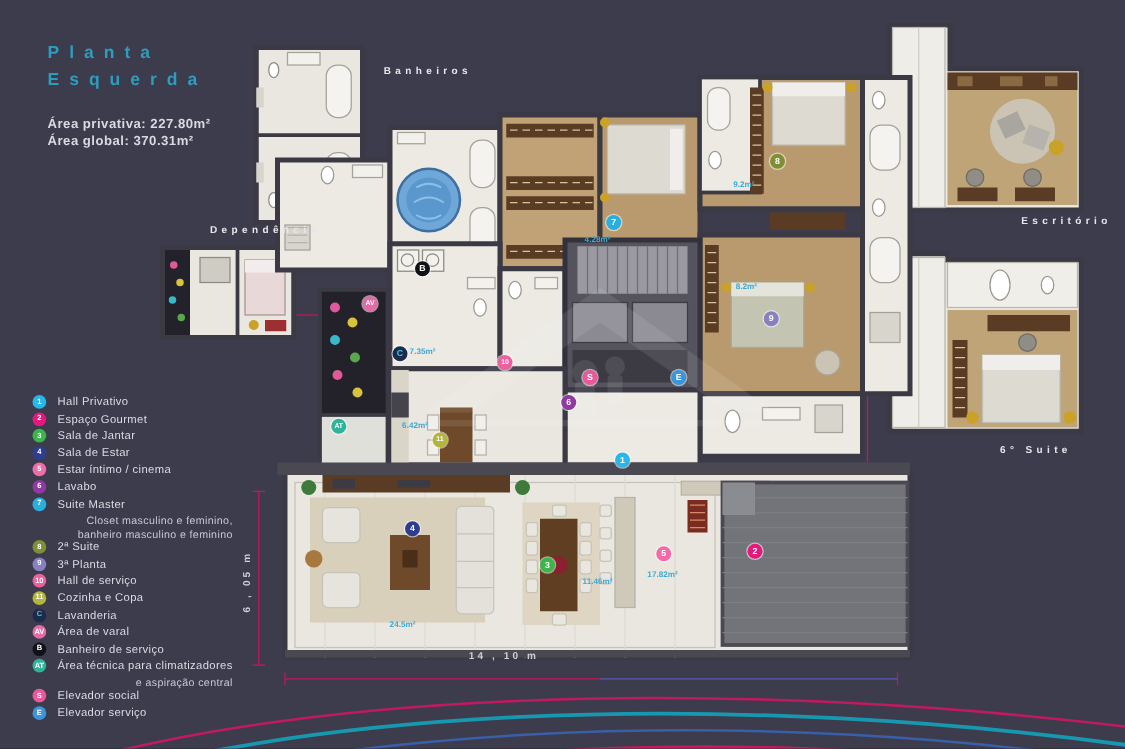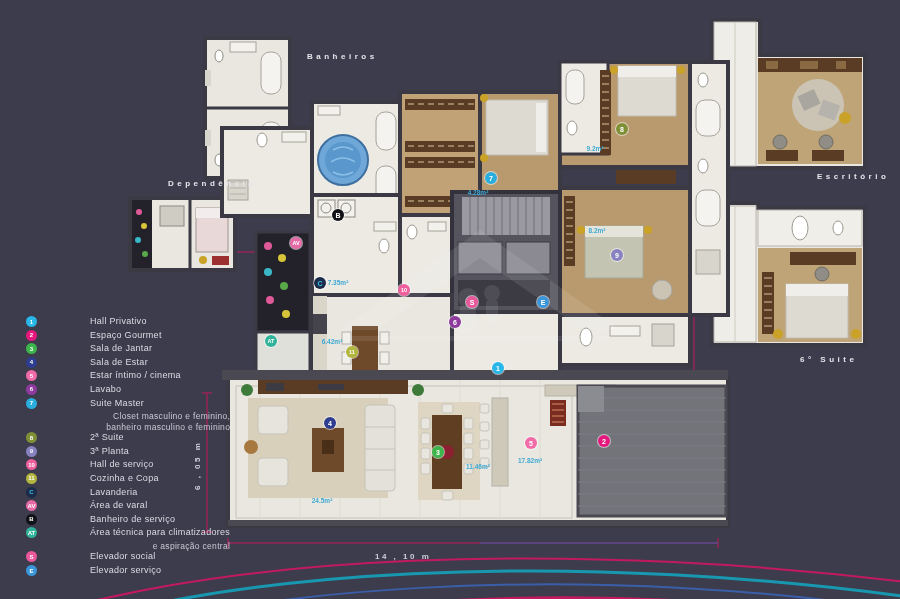--- a/index.html
+++ b/index.html
@@ -7,21 +7,21 @@
          font-family:"Liberation Sans",sans-serif;}
   svg{position:absolute;left:0;top:0;}
   .title{position:absolute;left:38px;top:30px;color:#2d9dbf;font-size:14px;font-weight:bold;
          letter-spacing:8px;line-height:22px;white-space:pre;}
   .areas{position:absolute;left:38px;top:92px;color:#d9d9e2;font-size:10.5px;font-weight:bold;
          line-height:14px;letter-spacing:0.4px;}
   .plan-label{position:absolute;color:#e6e6ec;font-size:8px;letter-spacing:3.5px;font-weight:bold;}
   .dim-label{position:absolute;color:#cfcfda;font-size:8px;letter-spacing:2.5px;font-weight:bold;}
   .dim-label.vert{transform:rotate(-90deg);transform-origin:left top;}
   .legend{position:absolute;left:26px;top:316px;}
-  .legend-row{display:flex;align-items:flex-end;margin-bottom:2.6px;gap:44px;}
+  .legend-row{display:flex;align-items:flex-end;margin-bottom:2.6px;}
   .legend-dot{flex:0 0 auto;width:11px;height:11px;border-radius:50%;margin-right:9px;
               display:flex;align-items:center;justify-content:center;
               font-size:6px;font-weight:bold;color:#fff;}
   .legend-text{color:#dcdce4;font-size:9px;line-height:11px;letter-spacing:0.3px;}
   .legend-sub{color:#c9c9d4;font-size:8.5px;line-height:10.5px;margin-left:20px;letter-spacing:0.3px;text-align:right;}
   .marker{position:absolute;width:12px;height:12px;border-radius:50%;transform:translate(-50%,-50%);
           display:flex;align-items:center;justify-content:center;color:#fff;font-size:7px;
           font-weight:bold;box-shadow:0 0 0 1px rgba(255,255,255,0.55);z-index:6;}
   .marker.small{font-size:5.5px;}
   .area-label{position:absolute;transform:translate(-50%,-50%);color:#3fa9d4;font-size:6.5px;
@@ -288,28 +288,33 @@
       <rect x="350" y="336" width="260" height="5"></rect>
     </g>
 
     <g>
       <path d="M207,393 V532 M202,393 H212 M202,532 H212" stroke="#c2185b" stroke-width="1" fill="none"></path>
       <path d="M228,543 H718 M228,538 V548 M718,538 V548" stroke="#c2185b" stroke-width="1" fill="none"></path>
       <path d="M480,543 H718" stroke="#3a5fa8" stroke-width="1"></path>
     </g>
   </svg>
 
-
+  <div class="title"><span>Planta</span><br><span>Esquerda</span></div>
+
+  <div class="areas">
+    <div>Área privativa: 227.80m²</div>
+    <div>Área global: 370.31m²</div>
+  </div>
 
   <div class="plan-label" style="left:307px;top:52px;">Banheiros</div>
   <div class="plan-label" style="left:168px;top:179px;">Dependência</div>
   <div class="plan-label" style="left:780px;top:172px;padding-left:37px;">Escritório</div>
   <div class="plan-label" style="left:800px;top:355px;">6° Suite</div>
 
-  <div class="dim-label" style="left:375px;top:552px;">14 , 10 m</div>
+  <div class="dim-label" style="left:375px;top:520px;">14 , 10 m</div>
   <div class="dim-label vert" style="left:193px;top:490px;">6 , 05 m</div>
 
   <div class="legend" id="legend">
       <div class="legend-row">
         <span class="legend-dot" style="background: rgb(41, 182, 232);">1</span>
         <span class="legend-text">Hall Privativo</span>
       </div>
       <div class="legend-row">
         <span class="legend-dot" style="background: rgb(229, 24, 125);">2</span>
         <span class="legend-text">Espaço Gourmet</span>

